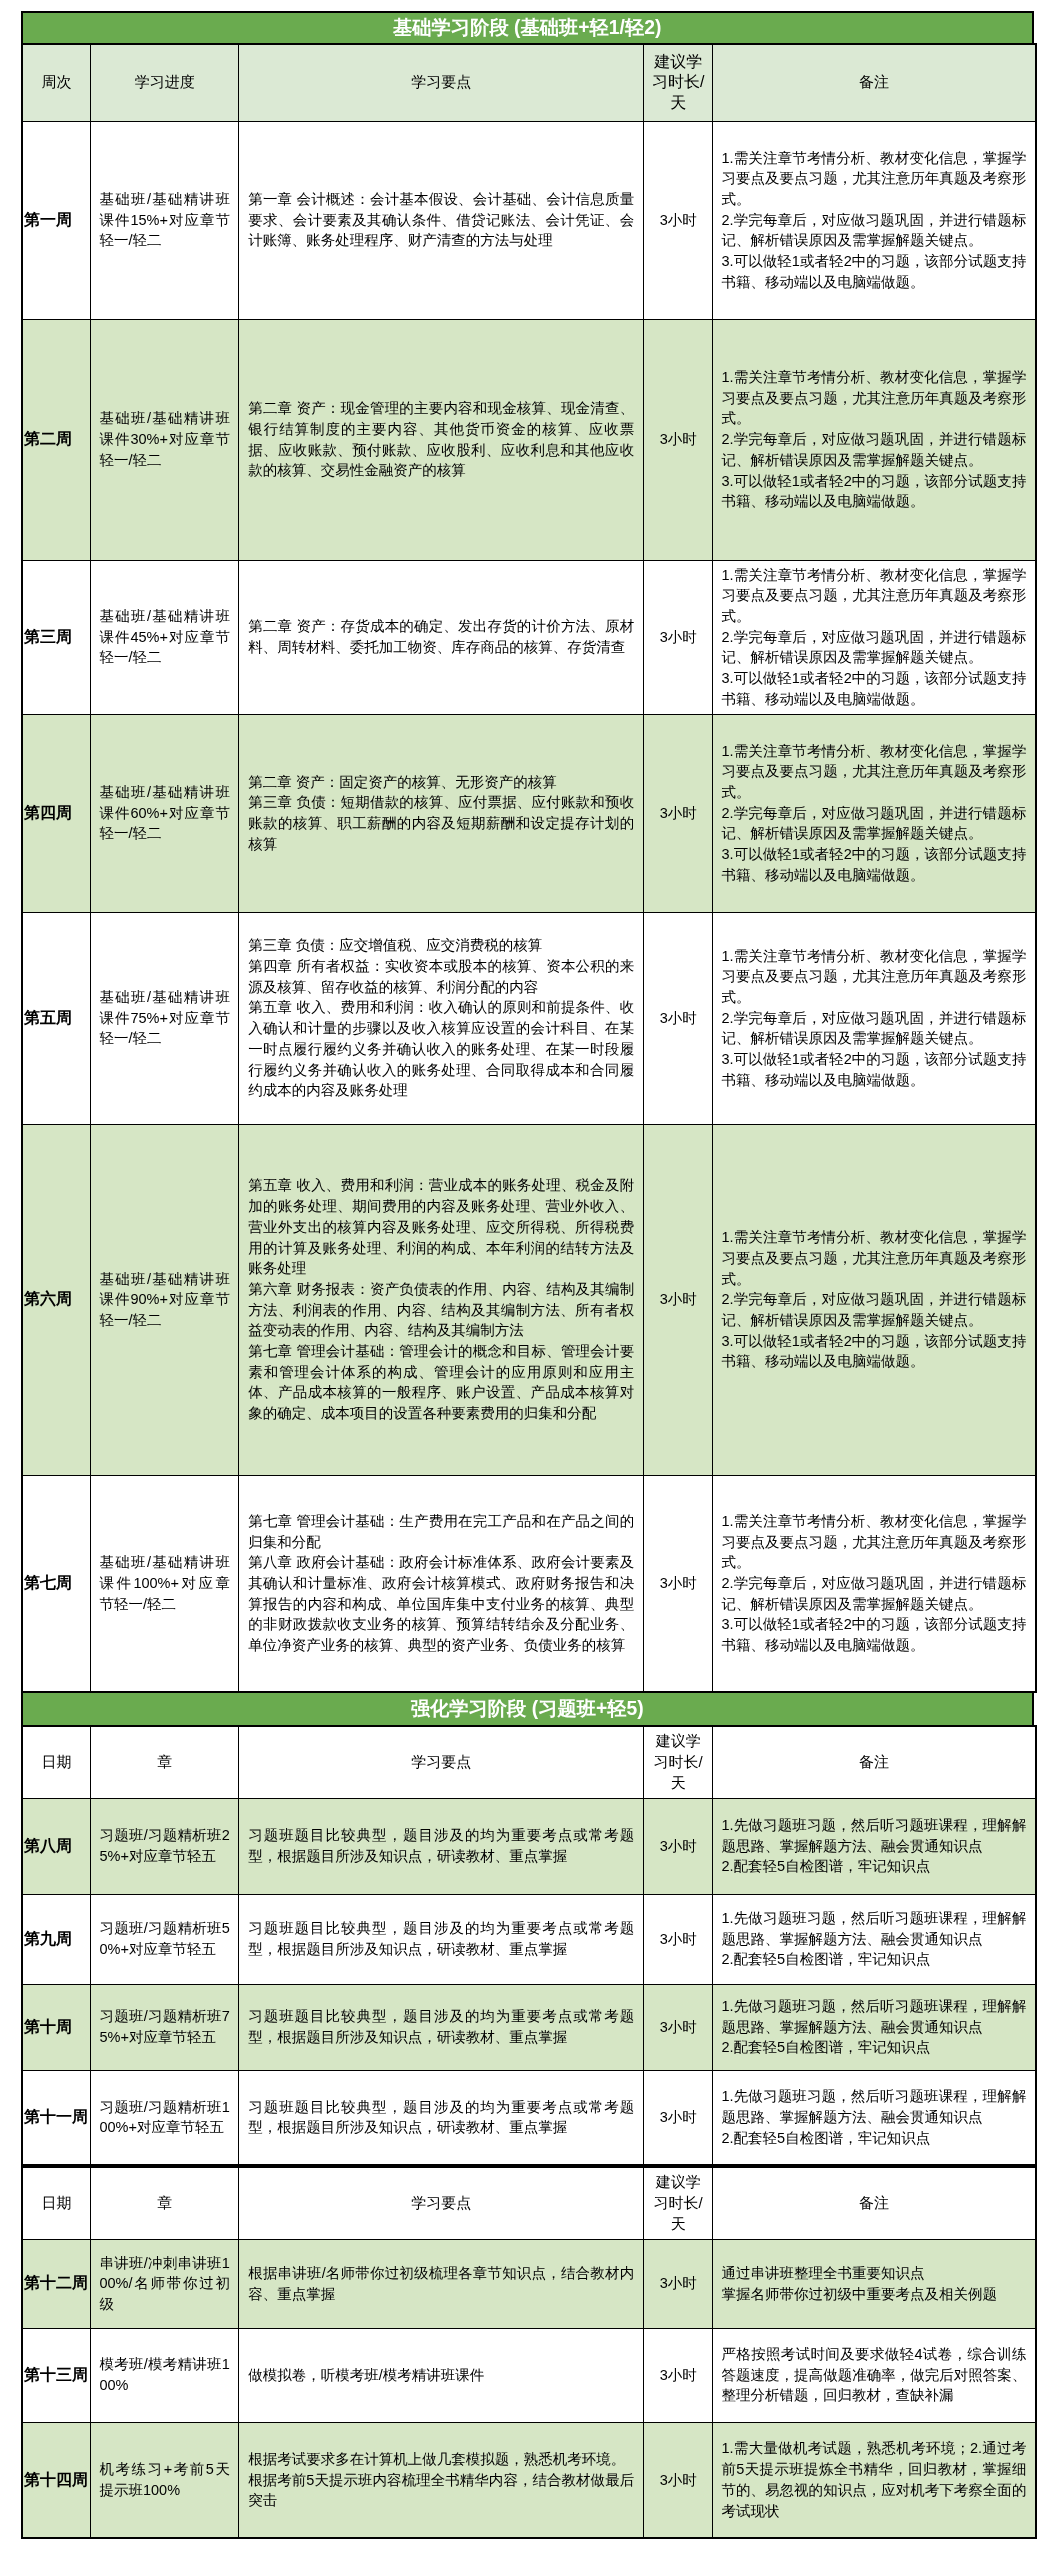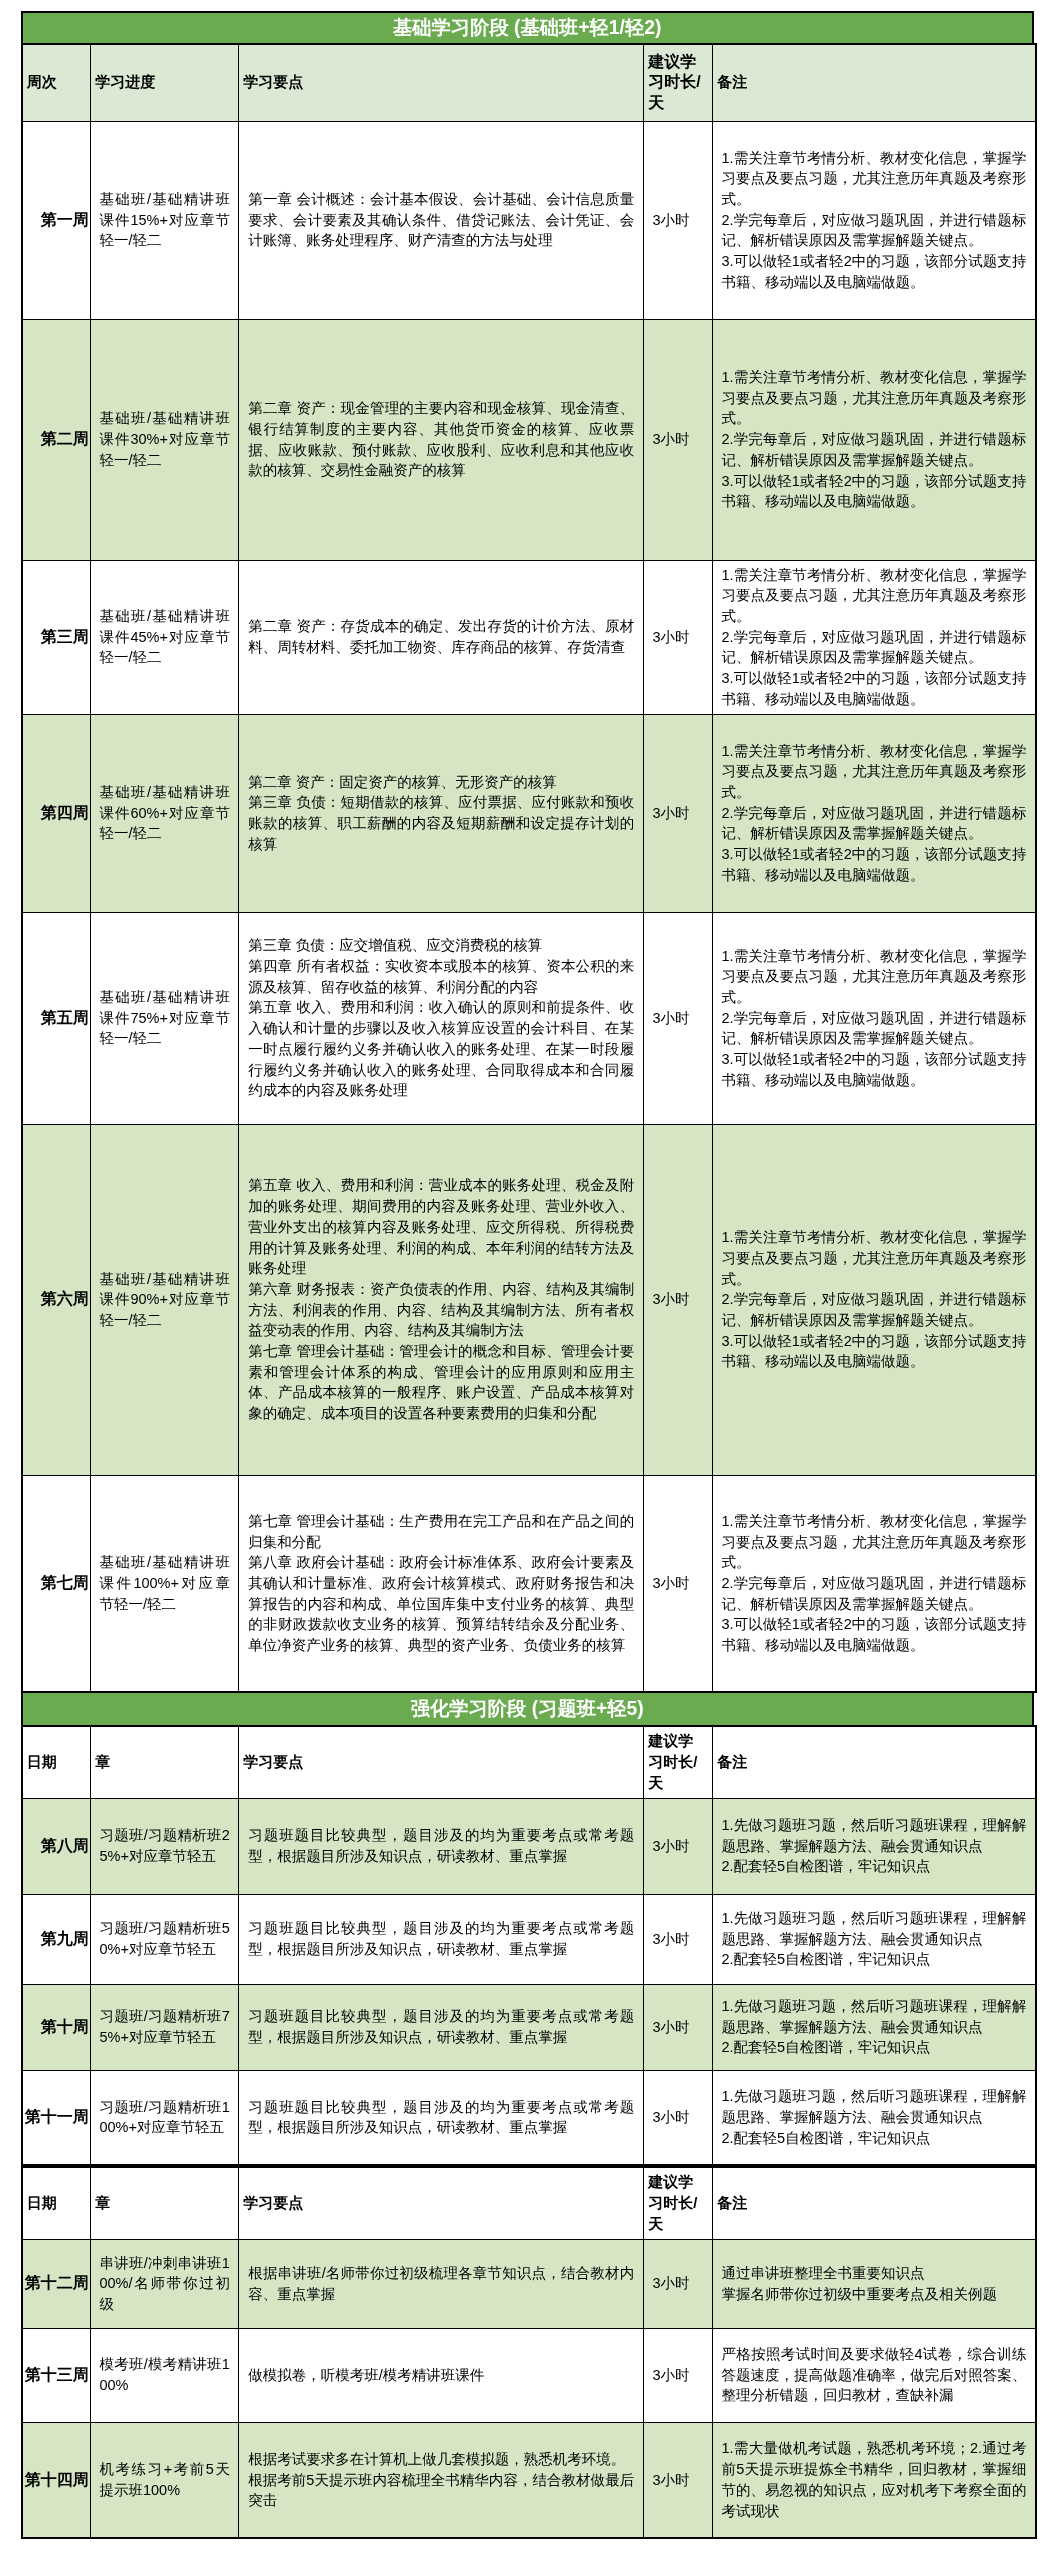--- a/index.html
+++ b/index.html
@@ -28,34 +28,34 @@
   }
   .plan-table th,.plan-table td{
     border:1.4px solid #000;
     vertical-align:middle;
     font-size:14.5px;line-height:20.7px;
     padding:4.1px 8.3px;
     box-sizing:border-box;
     word-break:break-all;
   }
   .plan-table th{
-    font-weight:bold;text-align:left;font-size:15px;padding:2.8px 4.1px;
+    font-weight:normal;text-align:center;font-size:15px;padding:2.8px 4.1px;
   }
   #sec0 thead tr{height:77px;}
   #sec1 thead tr,#sec2 thead tr{height:72px;}
   #sec0 thead th{background:var(--header-green,#dbe9d4);}
   #sec1 thead th,#sec2 thead th{background:#fff;}
   #sec0 th.h3{font-size:16px;}
   tr.green td{background:var(--row-green,#d6e6c5);}
   td.col-week{
-    text-align:right;font-weight:bold;font-size:16px;padding:2.8px 1.4px;
+    text-align:left;font-weight:bold;font-size:16px;padding:2.8px 1.4px;
   }
   td.col-progress{text-align:justify;}
   td.col-points{text-align:justify;white-space:pre-line;padding:5px 9px;}
-  td.col-hours{}
+  td.col-hours{text-align:center;}
   td.col-notes{text-align:justify;white-space:pre-line;}
 </style>
 </head>
 <body>
 
 <div class="doc" id="doc">
     <div class="section">
       <div class="section-bar">
         <span class="section-title">基础学习阶段 (基础班+轻1/轻2)</span>
       </div>

